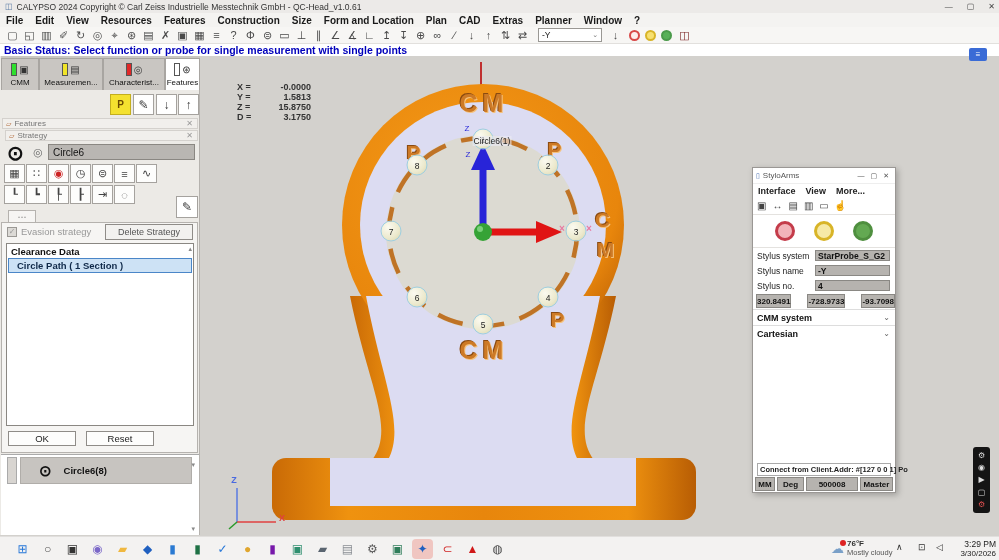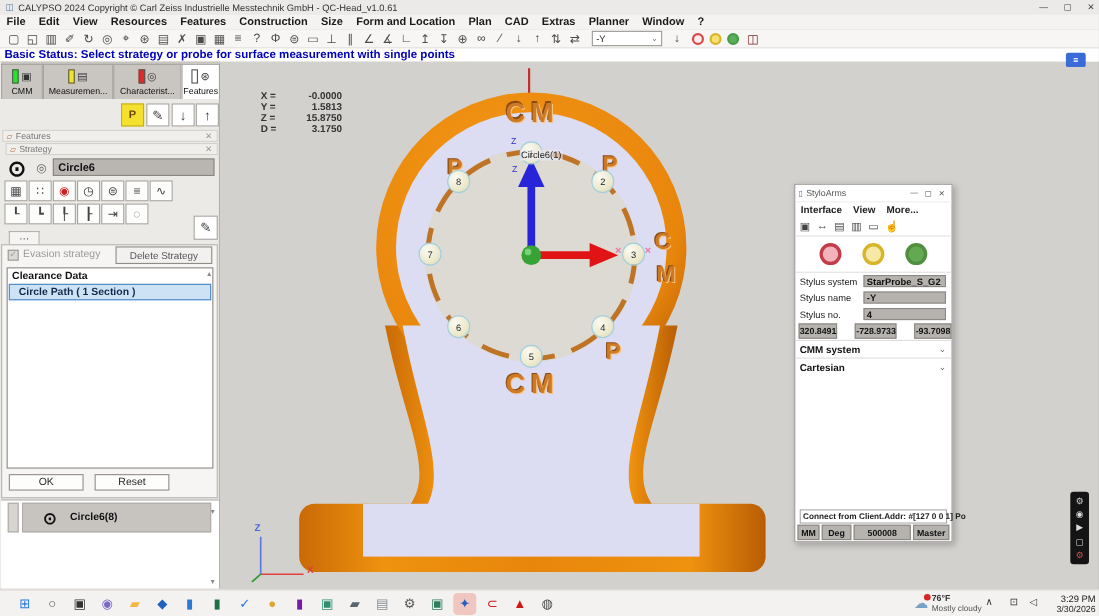--- a/index.html
+++ b/index.html
@@ -37,21 +37,21 @@
   .rtab .bar{width:6px;height:13px;border:1px solid #555;background:var(--bar,transparent);box-sizing:border-box;}
   .rtab .tglyph{font-size:10px;color:#333;}
   .rtab .tlabel{font-size:8px;color:#111;margin-top:1px;white-space:nowrap;}
   .btnrow-btn{position:absolute;width:21px;height:21px;background:#fff;border:1px solid #a5a29e;
     display:flex;align-items:center;justify-content:center;font-size:12px;color:#333;box-sizing:border-box;}
   .pbtn{background:#f4e12f;border-color:#c3ae1e;color:#6b4a00;font-weight:700;font-size:10px;}
   .dockhdr{display:flex;align-items:center;background:#f1efec;border:1px solid #d4d1cd;box-sizing:border-box;}
   .dockhdr .hicon{font-size:7px;color:#b06a3a;margin:0 3px;}
   .dockhdr .htxt{font-size:8px;color:#777;flex:1;}
   .dockhdr .hx{font-size:8px;color:#999;margin-right:4px;}
-  .featfield{background:#b9b6b2;border:1px solid #8a8782;font-size:10px;font-weight:700;color:#111;
+  .featfield{background:#b9b6b2;border:1px solid #8a8782;font-size:10px;font-weight:400;color:#111;
     display:flex;align-items:center;padding-left:4px;box-sizing:border-box;}
   .sicon{width:21px;height:19px;background:#fdfdfc;border:1px solid #a5a29e;box-sizing:border-box;
     display:flex;align-items:center;justify-content:center;font-size:11px;color:#444;margin-right:1px;}
   .formcard{left:1px;top:222px;width:197px;height:231px;background:#f6f5f3;border:1px solid #b5b2ae;box-sizing:border-box;}
   .dotstab{left:8px;top:210px;width:28px;height:13px;background:#f6f5f3;border:1px solid #b5b2ae;border-bottom:none;
     font-size:9px;color:#555;display:flex;align-items:center;justify-content:center;box-sizing:border-box;}
   .chk{width:10px;height:10px;background:#dcdad6;border:1px solid #9a9894;font-size:8px;color:#999;
     display:flex;align-items:center;justify-content:center;box-sizing:border-box;}
   .btn{background:#f2f1ef;border:1px solid #8f8c88;font-size:9px;color:#555;
     display:flex;align-items:center;justify-content:center;box-sizing:border-box;}
@@ -76,21 +76,21 @@
   .mpoint{position:absolute;width:21px;height:21px;border-radius:50%;transform:translate(-50%,-50%);
     background:radial-gradient(circle at 35% 30%,#fbfaf0,#ece9cd 60%,#d8d4ae);border:1.5px solid #9ecfe0;
     box-sizing:border-box;display:flex;align-items:center;justify-content:center;font-size:8.5px;color:#222;}
   .tinylbl{position:absolute;transform:translate(-50%,-50%);white-space:nowrap;}
   .capture{left:973px;top:447px;width:17px;height:66px;background:#141414;border-radius:3px;
     display:flex;flex-direction:column;align-items:center;justify-content:space-around;padding:2px 0;box-sizing:border-box;}
   .capture span{font-size:8px;line-height:9px;}
   .bluebadge{left:969px;top:48px;width:18px;height:13px;background:#3a6bd6;border-radius:2px;
     color:#fff;font-size:8px;display:flex;align-items:center;justify-content:center;}
   
-  .rwin{left:722px;top:167px;width:144px;height:326px;background:#fff;border:1px solid #9a9794;
+  .rwin{left:752px;top:167px;width:144px;height:326px;background:#fff;border:1px solid #9a9794;
     box-shadow:2px 2px 6px rgba(0,0,0,.25);display:flex;flex-direction:column;box-sizing:border-box;z-index:6;}
   .rw-title{height:15px;display:flex;align-items:center;border-bottom:1px solid #eee;}
   .rw-title .wicon{font-size:7px;color:#4a6fb0;margin:0 3px;}
   .rw-title .wttl{font-size:8px;color:#555;flex:1;}
   .rw-title .wc{font-size:7px;color:#555;margin-right:6px;}
   .rw-menu{height:13px;display:flex;align-items:center;}
   .rw-menu span{font-size:9px;font-weight:700;color:#222;padding:0 5px;}
   .rw-tools{height:17px;display:flex;align-items:center;gap:6px;padding-left:4px;border-bottom:1px solid #e4e2df;}
   .rw-tools span{font-size:10px;color:#444;}
   .rw-lights{height:32px;display:flex;align-items:center;justify-content:space-around;padding:0 12px;border-bottom:1px solid #e4e2df;}
@@ -201,21 +201,21 @@
     <div style="display:flex;align-items:center;margin-left:4px;">
 
     <span class="light" style="background: rgb(253, 236, 236); border: 2px solid rgb(216, 72, 72);"></span>
         <span class="light" style="background: rgb(247, 224, 112); border: 2px solid rgb(216, 180, 40);"></span>
         <span class="light" style="background: rgb(88, 176, 88); border: 2px solid rgb(74, 154, 74);"></span>
       </div>
     <span class="tbi" style="color:#7a2020;">◫</span>
   </div>
 
   <div class="abs statusbar">
-    <span>Basic Status: Select strategy or probe for surface measurement with single points</span>
+    <span>Basic Status: Select function or probe for single measurement with single points</span>
   </div>
 
   <svg class="abs" style="left:200px;top:56px;" width="762" height="479" viewBox="0 0 762 479">
     <defs>
       <linearGradient id="og" x1="0" y1="0" x2="1" y2="0">
         <stop offset="0" stop-color="#c96a06"></stop>
           <stop offset="0.18" stop-color="#ef920f"></stop>
         <stop offset="0.5" stop-color="#e8860c"></stop>
           <stop offset="0.84" stop-color="#ef920f"></stop>
         <stop offset="1" stop-color="#b85d04"></stop>

